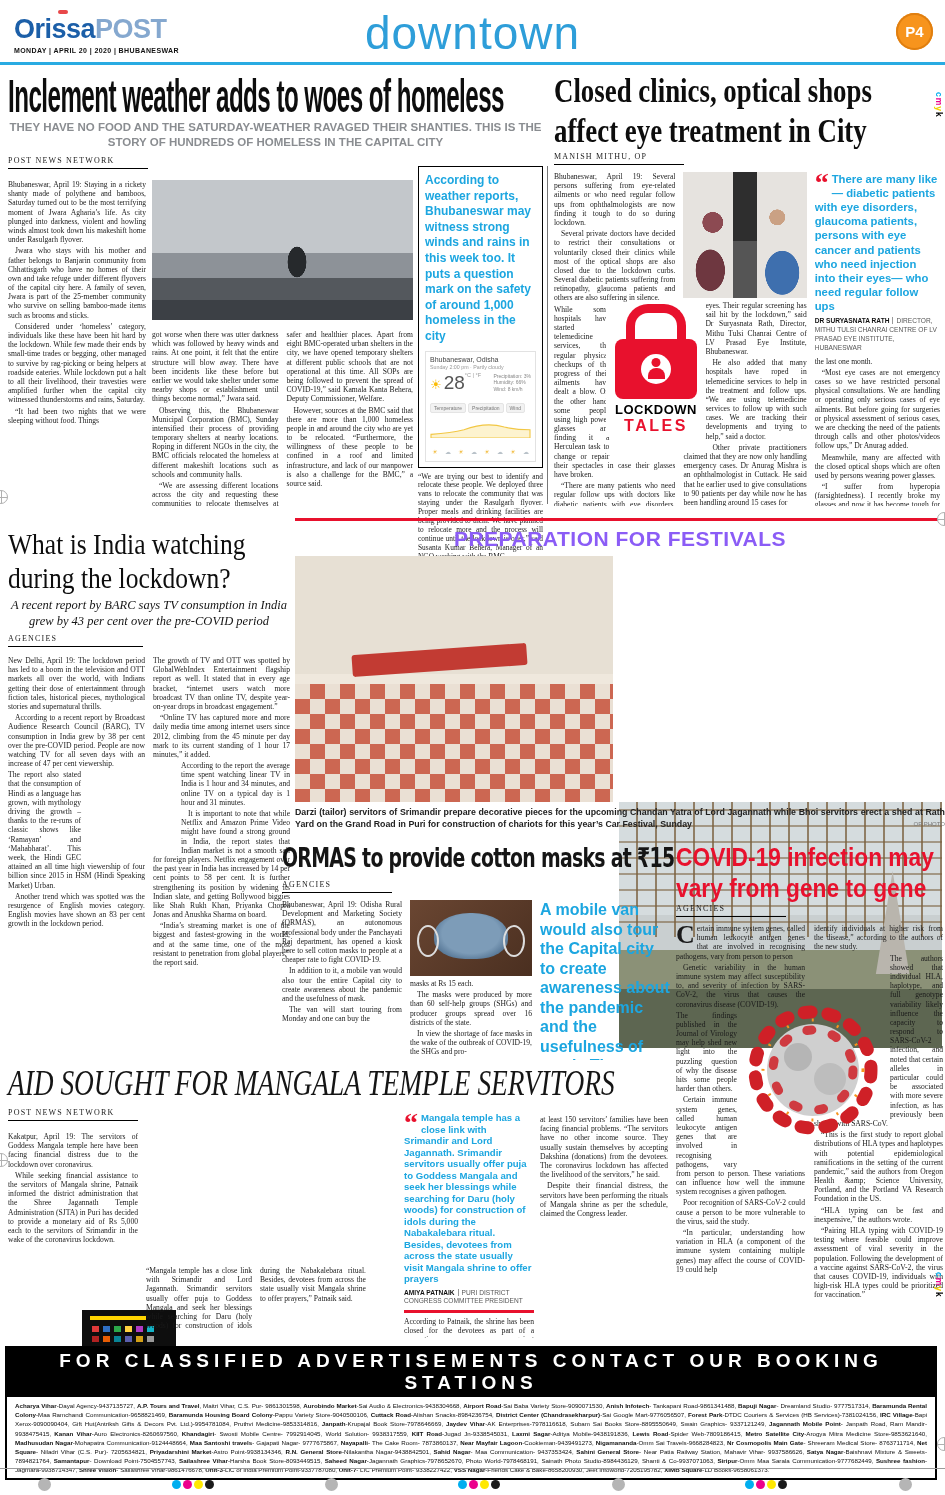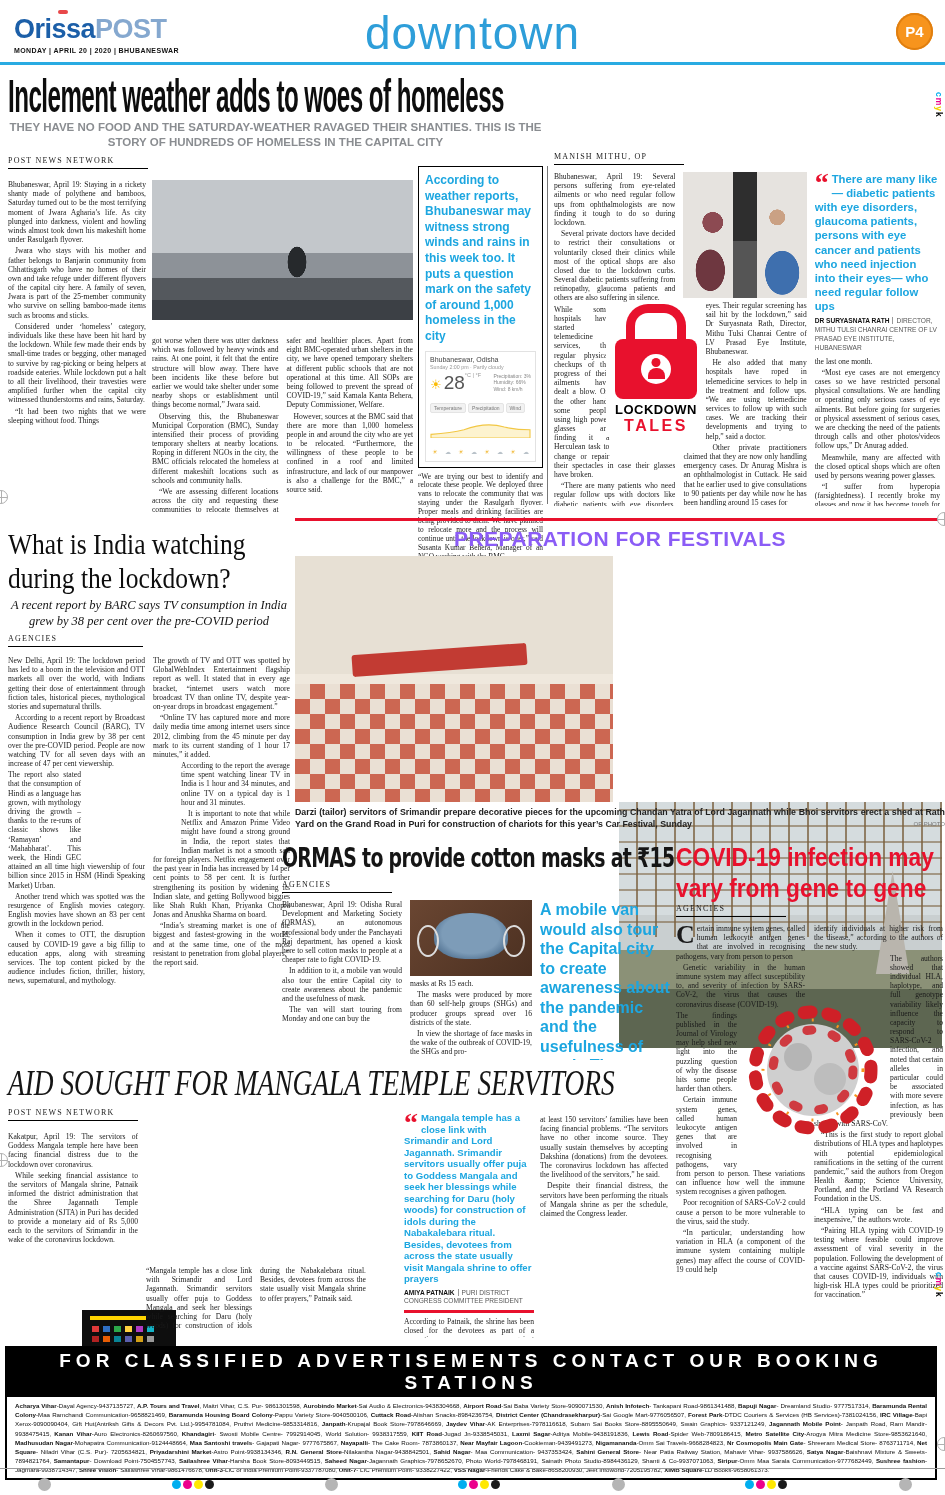--- a/index.html
+++ b/index.html
@@ -160,21 +160,21 @@
     <span class="byline" style="width:140px">POST NEWS NETWORK</span>
   </div>
   <div class="abs art c" style="left:8px;top:180px;width:138px;height:324px">
       <p>Bhubaneswar, April 19: Staying in a rickety shanty made of polythene and bamboos, Saturday turned out to be the most terrifying moment of Jwara Agharia’s life. As city plunged into darkness, violent and howling winds almost took down his makeshift home under Rasulgarh flyover.</p>
       <p>Jwara who stays with his mother and father belongs to Banjarin community from Chhattisgarh who have no homes of their own and take refuge under different flyovers of the capital city here. A family of seven, Jwara is part of the 25-member community who survive on selling bamboo-made items such as brooms and sticks.</p>
       <p>Considered under ‘homeless’ category, individuals like these have been hit hard by the lockdown. While few made their ends by small-time trades or begging, other managed to survive by rag-picking or being helpers at roadside eateries. While lockdown put a halt to all their livelihood, their travesties were amplified further when the capital city witnessed thunderstorms and rains, Saturday.</p>
       <p>“It had been two nights that we were sleeping without food. Things</p>
     </div>
   <div class="abs" style="left:152px;top:180px;width:261px">
     <div class="photo ph-flyover" style="height:140px"></div>
-    <div class="art c" style="column-count:2;column-gap:8px;column-fill:auto;height:180px;margin-top:16px">
+    <div class="art c" style="column-count:2;column-gap:8px;column-fill:auto;height:180px;margin-top:10px">
         <p>got worse when there was utter darkness which was followed by heavy winds and rains. At one point, it felt that the entire structure will blow away. There have been incidents like these before but earlier we would take shelter under some nearby shops or establishment until things become normal,” Jwara said.</p>
         <p>Observing this, the Bhubaneswar Municipal Corporation (BMC), Sunday intensified their process of providing temporary shelters at nearby locations. Roping in different NGOs in the city, the BMC officials relocated the homeless at different makeshift locations such as schools and community halls.</p>
         <p>“We are assessing different locations across the city and requesting these communities to relocate themselves at safer and healthier places. Apart from eight BMC-operated urban shelters in the city, we have opened temporary shelters at different public schools that are not operational at this time. All SOPs are being followed to prevent the spread of COVID-19,” said Kamala Kanta Behera, Deputy Commissioner, Welfare.</p>
         <p>However, sources at the BMC said that there are more than 1,000 homeless people in and around the city who are yet to be relocated. “Furthermore, the willingness of these people to be confined in a roof and limited infrastructure, and lack of our manpower is also a challenge for the BMC,” a source said.</p>
       </div>
   </div>
   <div class="abs" style="left:418px;top:166px;width:125px">
     <div class="wxbox">
       <div class="bluetxt">According to weather reports, Bhubaneswar may witness strong winds and rains in this week too. It puts a question mark on the safety of around 1,000 homeless in the city</div>
       <div class="wx">
@@ -203,20 +203,24 @@
             <span class="day"></span>
         </div>
       </div>
     </div>
     <div class="art tail" style="margin-top:5px">
       <p>“We are trying our best to identify and relocate these people. We deployed three vans to relocate the community that was staying under the Rasulgarh flyover. Proper meals and drinking facilities are being provided to them. We have planned to relocate more and the process will continue until the lockdown is over,” said Susanta Kumar Behera, Manager of an NGO working with the BMC.</p>
     </div>
   </div>
   <div class="vrule" style="left:547px;top:166px;height:338px"></div>
 
+  <div class="abs" style="left:554px;top:72px;width:386px;height:76px">
+    <div><span class="sq hl-serif" style="font-size:34px;transform:scale(.79,1)">Closed clinics, optical shops</span></div>
+    <div style="margin-top:2px"><span class="sq hl-serif" style="font-size:34px;transform:scale(.79,1)">affect eye treatment in City</span></div>
+  </div>
   <div class="abs" style="left:554px;top:152px">
     <span class="byline" style="width:130px">MANISH MITHU, OP</span>
   </div>
   <div class="abs cols" style="left:554px;top:172px;width:386px;height:334px;gap:8px">
     <div class="c art" style="width:124px">
       <div>
           <p>Bhubaneswar, April 19: Several persons suffering from eye-related ailments or who need regular follow ups from ophthalmologists are now finding it tough to do so during lockdown.</p>
           <p>Several private doctors have decided to restrict their consultations or voluntarily closed their clinics while most of the optical shops are also closed due to the lockdown curbs. Several diabetic patients suffering from retinopathy, glaucoma patients and others are also suffering in silence.</p>
         </div>
       <div class="fr" style="width:66px;height:148px"></div>
@@ -267,35 +271,34 @@
   <div class="abs photo ph-festR" style="left:619px;top:556px;width:323px;height:246px"></div>
   <div class="abs fest-cap" style="left:295px;top:807px;width:650px">
     <span>Darzi (tailor) servitors of Srimandir prepare decorative pieces for the upcoming Chandan Yatra of Lord Jagannath while Bhoi servitors erect a shed at Rath Yard on the Grand Road in Puri for construction of chariots for this year’s Car Festival, Sunday</span>
     <span class="fest-credit">OP PHOTO</span>
   </div>
 
   <div class="abs" style="left:8px;top:528px;width:282px;height:66px">
     <div><span class="sq hl-serif" style="font-size:29px;font-weight:400;transform:scale(.88,1)">What is India watching</span></div>
     <div style="margin-top:1px"><span class="sq hl-serif" style="font-size:29px;font-weight:400;transform:scale(.88,1)">during the lockdown?</span></div>
   </div>
-  <div class="abs" style="left:8px;top:598px;width:282px;font:italic 400 12.5px 'Liberation Serif',serif;text-align:center;line-height:1.25">A recent report by BARC says TV consumption in India grew by 38 per cent over the pre-COVID period</div>
+  <div class="abs" style="left:8px;top:598px;width:282px;font:italic 400 12.5px 'Liberation Serif',serif;text-align:center;line-height:1.25">A recent report by BARC says TV consumption in India grew by 43 per cent over the pre-COVID period</div>
   <div class="abs" style="left:8px;top:634px">
     <span class="byline" style="width:135px">AGENCIES</span>
   </div>
   <div class="abs cols" style="left:8px;top:656px;width:282px;height:396px;gap:8px">
     <div class="c art" style="width:137px">
       <div>
           <p>New Delhi, April 19: The lockdown period has led to a boom in the television and OTT markets all over the world, with Indians getting their dose of entertainment through fiction tales, historical pieces, mythological stories and supernatural thrills.</p>
           <p>According to a recent report by Broadcast Audience Research Council (BARC), TV consumption in India grew by 38 per cent over the pre-COVID period. People are now watching TV for all seven days with an increase of 47 per cent viewership.</p>
         </div>
       <div class="fr" style="width:64px;height:90px"></div>
       <div>
           <p>The report also stated that the consumption of Hindi as a language has grown, with mythology driving the growth – thanks to the re-runs of classic shows like ‘Ramayan’ and ‘Mahabharat’. This week, the Hindi GEC attained an all time high viewership of four billion since 2015 in HSM (Hindi Speaking Market) Urban.</p>
           <p>Another trend which was spotted was the resurgence of English movies category. English movies have shown an 83 per cent growth in the lockdown period.</p>
-          <p>When it comes to OTT, the disruption caused by COVID-19 gave a big fillip to education apps, along with streaming services. The top content picked by the audience includes fiction, thriller, history, news, supernatural, and mythology.</p>
         </div>
     </div>
     <div class="c art" style="width:137px">
       <div>
           <p>The growth of TV and OTT was spotted by GlobalWebIndex Entertainment flagship report as well. It stated that in every age bracket, “internet users watch more broadcast TV than online TV, despite year-on-year drops in broadcast engagement.”</p>
           <p>“Online TV has captured more and more daily media time among internet users since 2012, climbing from the 45 minute per day mark to its current standing of 1 hour 17 minutes,” it added.</p>
         </div>
       <div class="fl" style="width:28px;height:90px"></div>
       <div>
           <p>According to the report the average time spent watching linear TV in India is 1 hour and 34 minutes, and online TV on a typical day is 1 hour and 31 minutes.</p>

